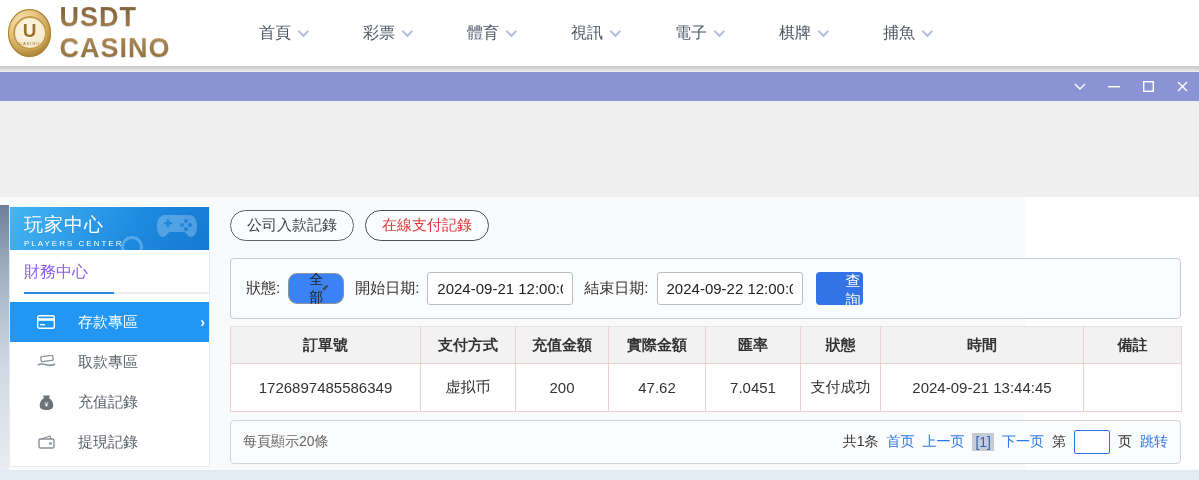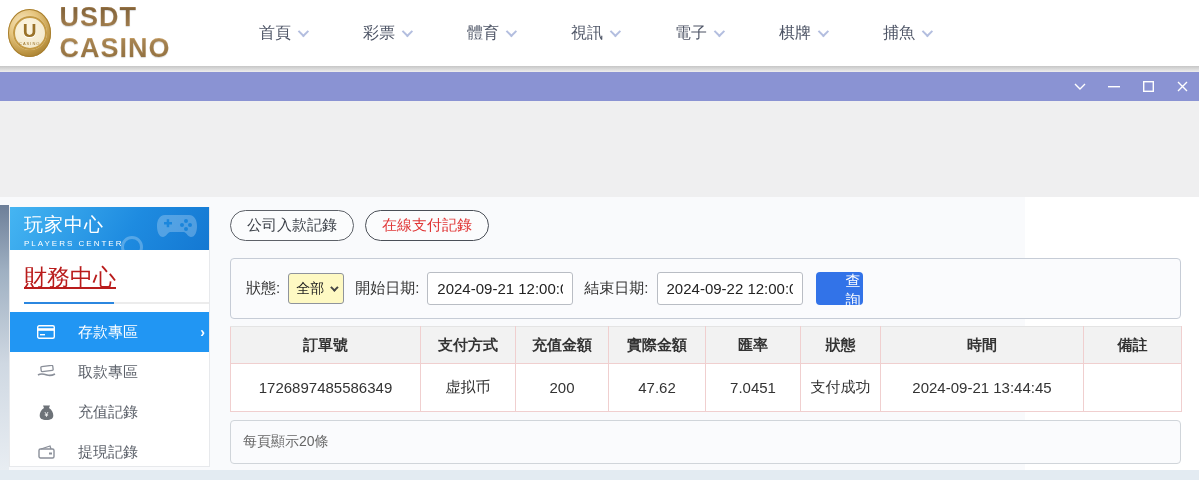--- a/index.html
+++ b/index.html
@@ -44,40 +44,40 @@
 
   
   .sidebar { position:absolute; left:9px; top:10px; width:201px; height:260px; background:#fff; border:1px solid #e7e9ec; border-top:none; }
   .sidebar-header { height:43px; background:linear-gradient(120deg,#45b5f2 0%, #1e8be0 60%, #1478d2 100%); color:#fff; padding:5px 0 0 14px; position:relative; overflow:hidden; }
   .sidebar-title { font-size:19px; letter-spacing:1px; }
   .sidebar-subtitle { font-size:8px; letter-spacing:2px; margin-top:1px; }
   .gamepad-deco { position:absolute; right:10px; top:6px; opacity:.45; }
   .circle-deco { position:absolute; right:66px; bottom:-8px; width:22px; height:22px; border-radius:50%; border:3px solid rgba(255,255,255,.25); }
 
   .sidebar-section { padding:12px 0 0 14px; }
-  .sidebar-section-label { font-size:23px; color:#b91c1c;text-decoration:underline; }
+  .sidebar-section-label { font-size:16px; color:#8b5cf6; }
   .sidebar-section-rule { margin-top:9px; height:2px; width:100%; background:#ececec; position:relative; }
   .sidebar-section-rule::before { content:""; position:absolute; left:0; top:0; height:2px; width:90px; background:#2b87e0; }
 
   .side-menu { margin-top:8px; }
   .side-item { height:40px; display:flex; align-items:center; padding:0 4px 0 26px; cursor:pointer; color:#5a5f68; font-size:15px; }
   .side-item .s-icon { width:20px; height:20px; margin-right:22px; display:flex; align-items:center; justify-content:center; }
   .side-item.active { background:#2196f3; color:#fff; }
   .side-item .chev-right { margin-left:auto; font-size:14px; color:#fff; font-weight:bold; }
 
   
   .main { position:absolute; left:230px; top:13px; width:951px; height:252px; }
 
   .tab-row { display:flex; gap:11px; }
   .pill { height:31px; padding:0 16px; border-radius:16px; background:#fbfcfd; border:1px solid #5d6168; display:flex; align-items:center; font-size:15px; color:#3a3f47; cursor:pointer; }
   .pill.active { border-color:#4a4f57; color:#e03636; }
 
   .filter-box { margin-top:17px; height:61px; border:1px solid #c6ccd6; border-radius:4px; background:#fafbfd; display:flex; align-items:center; padding-left:15px; }
   .f-label { font-size:15px; color:#333; }
-  .f-select { margin-left:8px; width:56px; height:31px; border:1px solid #8f949c; border-radius:3px; background:#fef9c3; display:flex; align-items:center; justify-content:space-between; padding:0 7px; cursor:pointer; }
+  .f-select { margin-left:8px; width:56px; height:31px; border:1px solid #8f949c; border-radius:9px; background:#3b82f6; display:flex; align-items:center; justify-content:space-between; padding:0 20px; cursor:pointer; }
   .f-select .sel-text { font-size:14px; color:#222; }
   .f-select .caret-down { border-color:#444; width:6px; height:6px; }
   .f-input { margin-left:8px; width:146px; height:33px; border:1px solid #b9bdc4; border-radius:3px; background:#fff; font-size:15px; color:#222; padding:0 9px; font-family:"Liberation Sans","DejaVu Sans",sans-serif; }
   .gap-label { margin-left:11px; }
   .search-btn { margin-left:13px; width:47px; height:33px; background:#3273e8; color:#fff; border:none; border-radius:4px; font-size:15px; cursor:pointer; font-family:"Liberation Sans","DejaVu Sans",sans-serif;padding-left:28px; }
 
   .data-table { margin-top:7px; width:951px; border-collapse:collapse; table-layout:fixed; background:#fff;padding-left:12px; }
   .data-table th { height:37px; background:#f2f2f2; font-size:15px; font-weight:bold; color:#333; border:1px solid #f0cfcf; border-top:1px solid #e4e4e4; }
   .data-table td { height:48px; background:#fff; font-size:15px; color:#333; text-align:center; border:1px solid #f0cfcf; }
 
@@ -286,18 +286,29 @@
           <td>7.0451</td>
           <td>支付成功</td>
           <td>2024-09-21 13:44:45</td>
           <td></td>
         </tr>
       </tbody>
     </table>
 
     <div class="list-footer">
       <span class="page-size">每頁顯示20條</span>
+      <div class="pagination">
+        <span class="pg-total">共1条</span>
+        <span class="pg-link">首页</span>
+        <span class="pg-link">上一页</span>
+        <span class="pg-current">[1]</span>
+        <span class="pg-link">下一页</span>
+        <span class="pg-word">第</span>
+        <input class="jump-input" type="text" style="">
+        <span class="pg-word">页</span>
+        <span class="pg-link">跳转</span>
+      </div>
     </div>
 
   </div>
 </div>
 
 <div class="bottom-strip"></div>
 
 </body></html>

